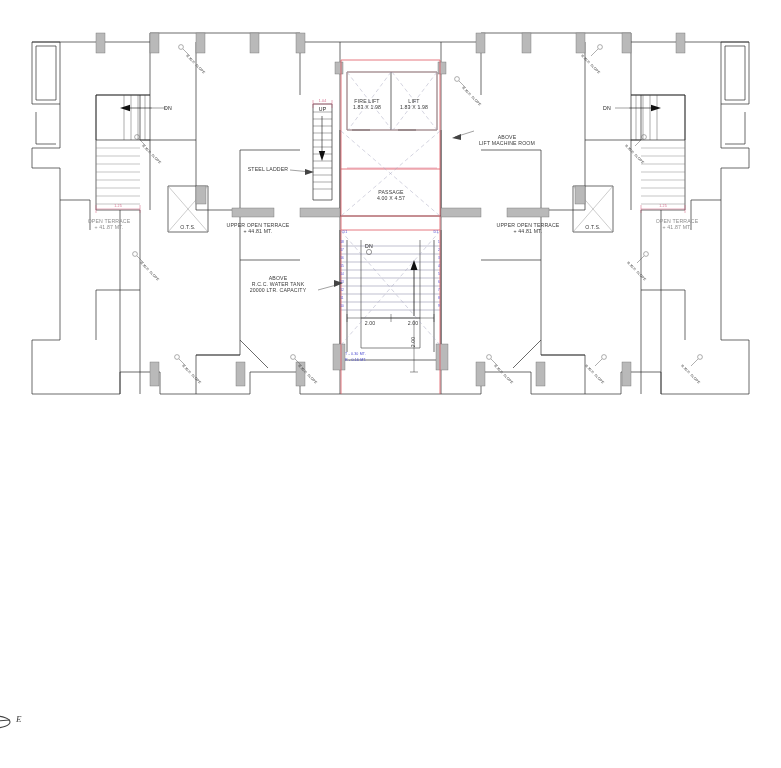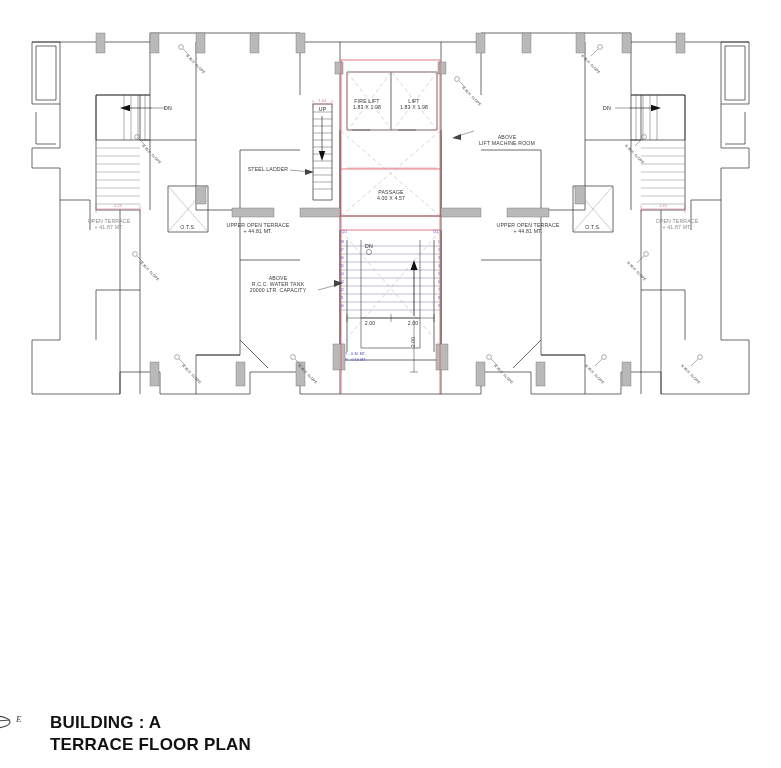--- a/index.html
+++ b/index.html
@@ -447,17 +447,13 @@
     <svg width="46" height="58" viewBox="0 0 46 58">
       <ellipse cx="8" cy="18" rx="16" ry="6" fill="none" stroke="#444" stroke-width="1.1"></ellipse>
       <path d="M-4,18 L24,16" stroke="#444" stroke-width="1.1" fill="none"></path>
       <path d="M10,22 L6,42" stroke="#444" stroke-width="1.1" fill="none"></path>
       <polygon points="7,40 3,52 11,52" fill="none" stroke="#444" stroke-width="1"></polygon>
     </svg>
     <span class="cl" style="left:30px;top:10px;">E</span>
     
     
   </div>
-  <div id="title-lines">
-    <div>BUILDING : A</div>
-    <div>TERRACE FLOOR PLAN</div>
-  </div>
 </div>
 
 </body></html>

